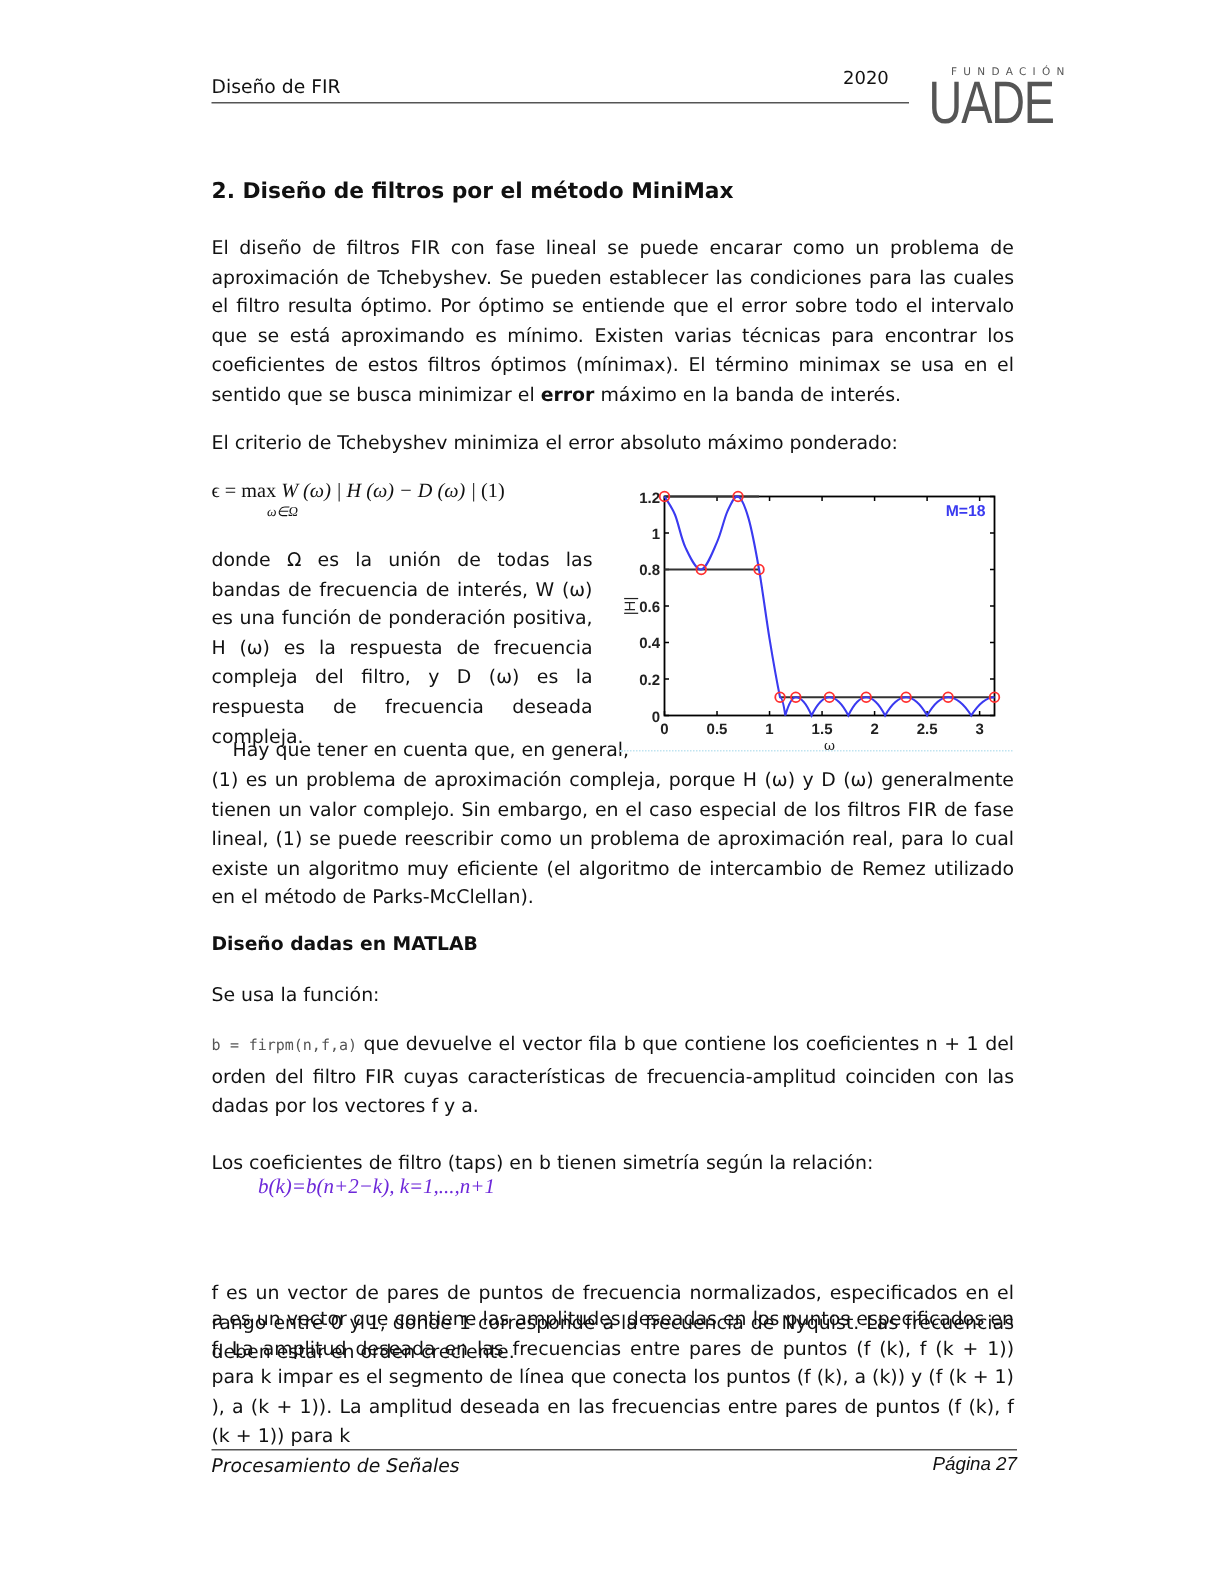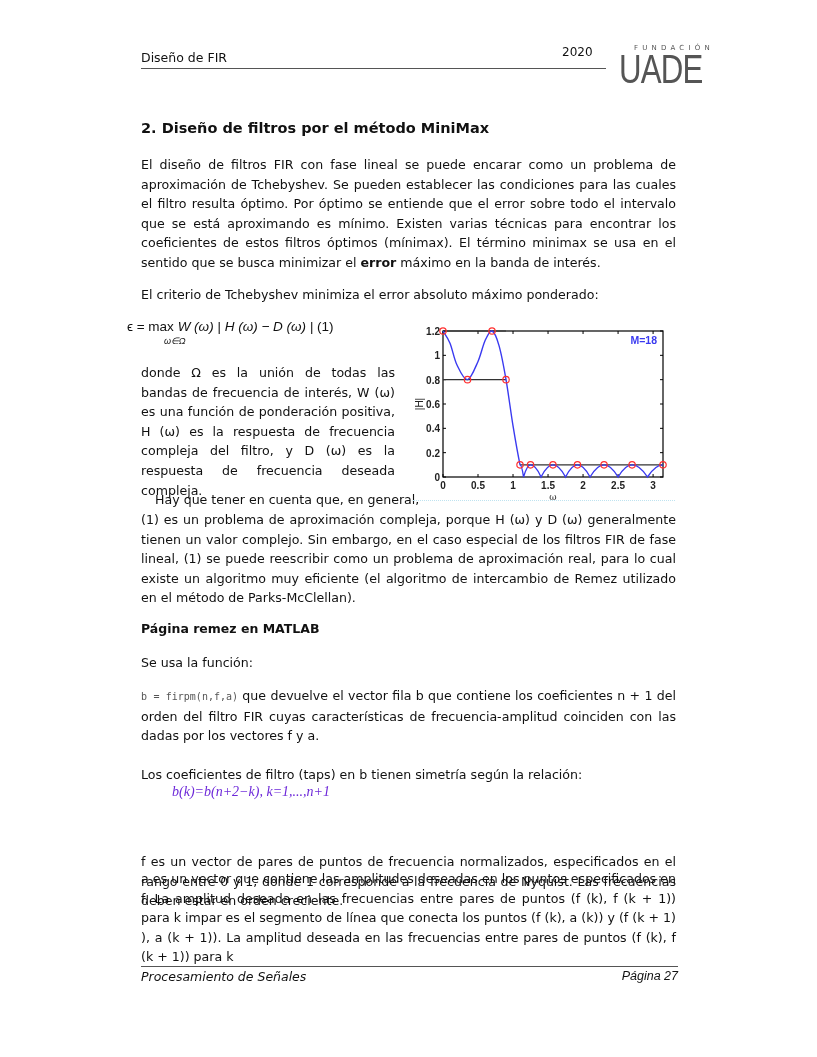--- a/index.html
+++ b/index.html
@@ -7,21 +7,21 @@
          font-family: "Liberation Sans", "DejaVu Sans", sans-serif; color: #111; }
   .abs { position: absolute; }
   .header-title { left: 141px; top: 50px; font-family: "DejaVu Sans", sans-serif; font-size: 12.5px; }
   .header-year { left: 562px; top: 45px; font-family: "DejaVu Sans", sans-serif; font-size: 12px; }
   .header-rule { left: 141px; top: 68px; width: 465px; height: 1px; background: #555; }
   .logo-small { left: 622px; top: 44px; font-family: "DejaVu Sans", sans-serif; font-size: 7px; letter-spacing: 4.2px; color: #555; padding-left: 12px; }
   .logo-big { left: 619px; top: 51px; font-family: "Liberation Sans Narrow", "Liberation Sans", sans-serif; font-size: 40px; color: #555; transform: scaleX(0.78); transform-origin: left top; letter-spacing: -1px; line-height: 36px; }
   .h2 { left: 141px; top: 120px; font-family: "DejaVu Sans", sans-serif; font-weight: bold; font-size: 14.5px; }
   .para { position: absolute; left: 141px; width: 535px; font-family: "DejaVu Sans", sans-serif; font-size: 12.6px; line-height: 19.6px; text-align: justify; }
   .para-narrow { position: absolute; left: 141px; width: 254px; font-family: "DejaVu Sans", sans-serif; font-size: 12.6px; line-height: 19.6px; text-align: justify; }
-  .formula { left: 127px; top: 319px; font-family: Liberation Sans, sans-serif; font-style: italic; font-size: 13.5px; }
+  .formula { left: 141px; top: 319px; font-family: Liberation Serif, serif; font-style: italic; font-size: 13.5px; }
   .formula .sub { position: absolute; left: 37px; top: 17px; font-size: 9px; }
   .formula .upright { font-style: normal; }
   .h3 { left: 141px; top: 621px; font-family: "DejaVu Sans", sans-serif; font-weight: bold; font-size: 12.5px; }
   .code { font-family: "DejaVu Sans Mono", monospace; font-size: 10px; color: #555; }
   .relation { left: 172px; top: 784px; font-family: "Liberation Serif", serif; font-style: italic; font-size: 14px; color: #6d28d9; }
   .footer-rule { left: 141px; top: 966px; width: 537px; height: 1px; background: #555; }
   .footer-left { left: 141px; top: 969px; font-family: "DejaVu Sans", sans-serif; font-style: italic; font-size: 12.5px; text-align: center; }
   .footer-right { right: 139px; top: 969px; font-family: Liberation Sans, sans-serif; font-style: italic; font-size: 12.5px; }
   .chart { left: 405px; top: 318px; }
   .chart-bottom-rule { left: 413px; top: 500px; width: 262px; height: 0; border-top: 1px dotted #bfe3f0; }
@@ -109,21 +109,21 @@
     <circle cx="172.45420949264545" cy="146.83333333333334" r="3.2" fill="none" stroke="#ff3030" stroke-width="1.2"></circle>
     <circle cx="199.0649384547315" cy="146.83333333333334" r="3.2" fill="none" stroke="#ff3030" stroke-width="1.2"></circle>
     <circle cx="227.07623209903267" cy="146.83333333333334" r="3.2" fill="none" stroke="#ff3030" stroke-width="1.2"></circle>
     <circle cx="258" cy="146.83333333333334" r="3.2" fill="none" stroke="#ff3030" stroke-width="1.2"></circle>
     <text x="252" y="26" text-anchor="end" font-size="10.5" font-weight="bold" fill="#3a3af0" font-family="Liberation Sans, sans-serif">M=18</text>
   </svg>
 <div class="abs chart-bottom-rule"></div>
 
 <div class="para" style="top:510px;">(1) es un problema de aproximación compleja, porque H (ω) y D (ω) generalmente tienen un valor complejo. Sin embargo, en el caso especial de los filtros FIR de fase lineal, (1) se puede reescribir como un problema de aproximación real, para lo cual existe un algoritmo muy eficiente (el algoritmo de intercambio de Remez utilizado en el método de Parks-McClellan).</div>
 
-<div class="abs h3">Página remez en MATLAB</div>
+<div class="abs h3">Diseño dadas en MATLAB</div>
 
 <div class="para" style="top:653px;">Se usa la función:</div>
 
 <div class="para" style="top:686px;"><span class="code">b = firpm(n,f,a)</span><span> que devuelve el vector fila b que contiene los coeficientes n + 1 del orden del filtro FIR cuyas características de frecuencia-amplitud coinciden con las dadas por los vectores f y a.</span></div>
 
 <div class="para" style="top:765px;">Los coeficientes de filtro (taps) en b tienen simetría según la relación:</div>
 <div class="abs relation">b(k)=b(n+2−k),    k=1,...,n+1</div>
 
 <div class="para" style="top:852px;">f es un vector de pares de puntos de frecuencia normalizados, especificados en el rango entre 0 y 1, donde 1 corresponde a la frecuencia de Nyquist. Las frecuencias deben estar en orden creciente.</div>
 

